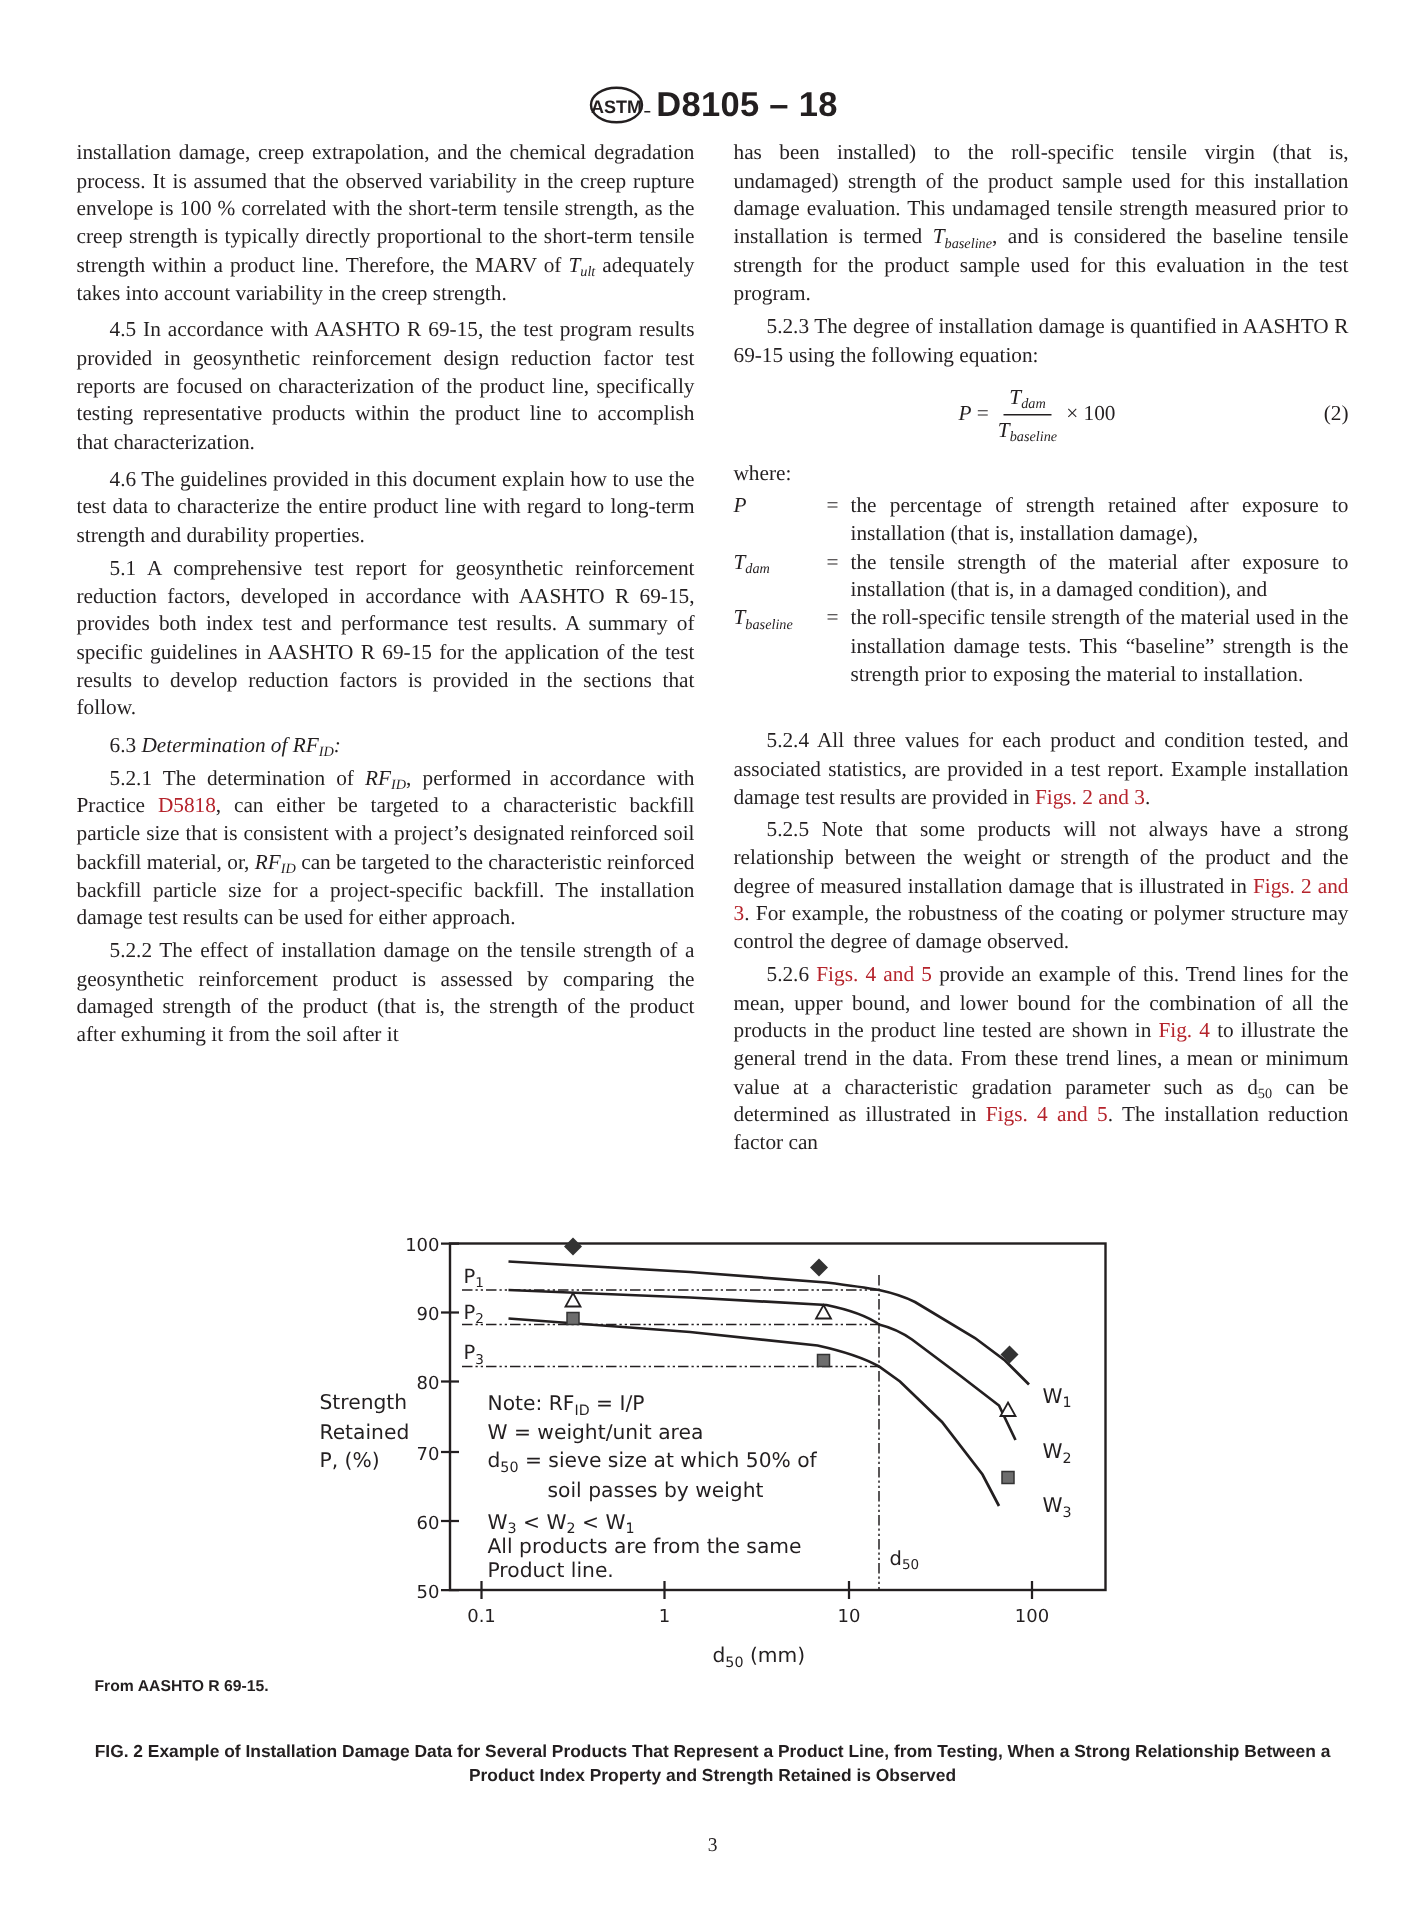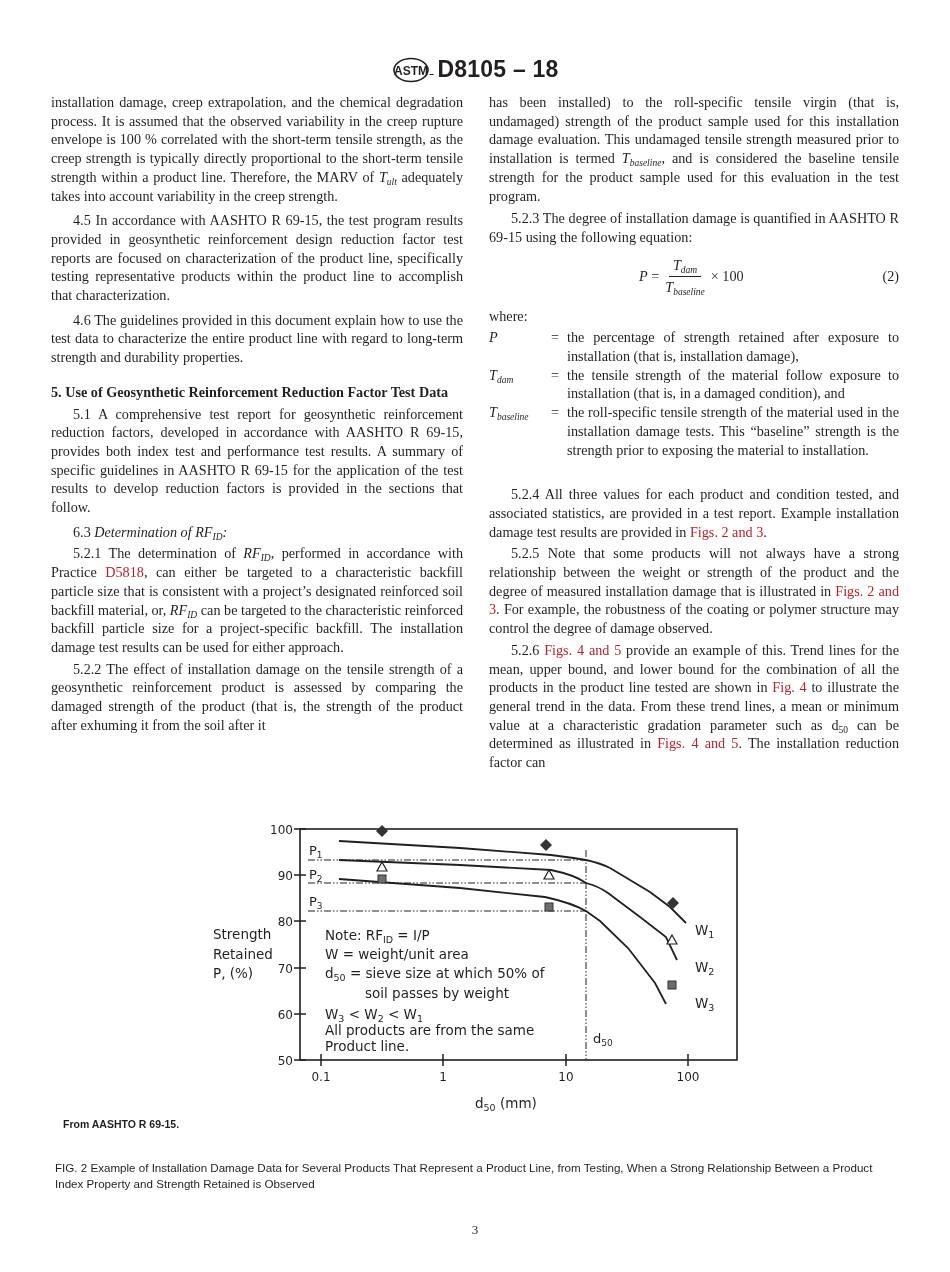--- a/index.html
+++ b/index.html
@@ -22,40 +22,39 @@
   .eq .body { position: absolute; left: 150px; display: flex; align-items: center; }
   .frac { display: inline-flex; flex-direction: column; align-items: center; margin: 0 6px; }
   .frac .num { border-bottom: 1px solid #231f20; padding: 0 4px 1px 4px; }
   .frac .den { padding-top: 1px; }
   .eq .num-label { position: absolute; right: 0; }
   .where-table { display: grid; grid-template-columns: 62px 16px 1fr; row-gap: 0; margin-top: 2px; }
   .where-table .sym { font-style: italic; }
   .chart { position: absolute; left: 200px; top: 815px; width: 560px; height: 300px; }
   .chart svg { width: 560px; height: 300px; }
   .source { position: absolute; left: 63px; top: 1118px; font-family: "Liberation Sans", "DejaVu Sans", sans-serif; font-size: 10.5px; font-weight: bold; }
-  .caption { position: absolute; left: 55px; top: 1160px; width: 840px; 
-             font-family: "Liberation Sans", "DejaVu Sans", sans-serif; font-weight: normal; font-size: 11.6px; line-height: 16px; }
+  .caption { position: absolute; left: 55px; top: 1160px; width: 840px; text-align: center;
+             font-family: "Liberation Sans", "DejaVu Sans", sans-serif; font-weight: bold; font-size: 11.6px; line-height: 16px; }
   .pagenum { position: absolute; top: 1222px; left: 0; width: 950px; text-align: center; font-size: 13px; }
 </style>
 </head>
 <body>
 
 <div class="header">
   <svg class="logo" viewBox="0 0 38 26">
     <ellipse cx="19" cy="13" rx="17" ry="11.5" fill="none" stroke="#231f20" stroke-width="1.6"></ellipse>
     <text x="19" y="18" text-anchor="middle" font-family="Liberation Sans, sans-serif" font-weight="bold" font-size="12" fill="#231f20">ASTM</text>
   </svg>
   <span class="docid">D8105 – 18</span>
 </div>
 
 <div class="col left">
   <p><span>installation damage, creep extrapolation, and the chemical degradation process. It is assumed that the observed variability in the creep rupture envelope is 100 % correlated with the short-term tensile strength, as the creep strength is typically directly proportional to the short-term tensile strength within a product line. Therefore, the MARV of </span><i>T</i><sub><i>ult</i></sub><span> adequately takes into account variability in the creep strength.</span></p>
   <p class="indent" style="margin-top:6px">4.5 In accordance with AASHTO R 69-15, the test program results provided in geosynthetic reinforcement design reduction factor test reports are focused on characterization of the product line, specifically testing representative products within the product line to accomplish that characterization.</p>
   <p class="indent" style="margin-top:6px">4.6 The guidelines provided in this document explain how to use the test data to characterize the entire product line with regard to long-term strength and durability properties.</p>
-  <p class="sec-head" style="margin-top:16px">5. Use of Geosynthetic Reinforcement Reduction Factor Test Data</p>
   <p class="indent">5.1 A comprehensive test report for geosynthetic reinforcement reduction factors, developed in accordance with AASHTO R 69-15, provides both index test and performance test results. A summary of specific guidelines in AASHTO R 69-15 for the application of the test results to develop reduction factors is provided in the sections that follow.</p>
   <p class="indent" style="margin-top:6px"><span>6.3 </span><i><span>Determination of RF</span><sub>ID</sub><span>:</span></i></p>
   <p class="indent"><span>5.2.1 The determination of </span><i>RF</i><sub><i>ID</i></sub><span>, performed in accordance with Practice </span><span class="red">D5818</span><span>, can either be targeted to a characteristic backfill particle size that is consistent with a project’s designated reinforced soil backfill material, or, </span><i>RF</i><sub><i>ID</i></sub><span> can be targeted to the characteristic reinforced backfill particle size for a project-specific backfill. The installation damage test results can be used for either approach.</span></p>
   <p class="indent">5.2.2 The effect of installation damage on the tensile strength of a geosynthetic reinforcement product is assessed by comparing the damaged strength of the product (that is, the strength of the product after exhuming it from the soil after it</p>
 </div>
 
 <div class="col right">
   <p><span>has been installed) to the roll-specific tensile virgin (that is, undamaged) strength of the product sample used for this installation damage evaluation. This undamaged tensile strength measured prior to installation is termed </span><i>T</i><sub><i>baseline</i></sub><span>, and is considered the baseline tensile strength for the product sample used for this evaluation in the test program.</span></p>
   <p class="indent" style="margin-top:4px">5.2.3 The degree of installation damage is quantified in AASHTO R 69-15 using the following equation:</p>
 
@@ -71,21 +70,21 @@
     <span class="num-label">(2)</span>
   </div>
 
   <p>where:</p>
   <div class="where-table">
     <span class="sym"><span>P</span></span>
     <span>=</span>
     <span>the percentage of strength retained after exposure to installation (that is, installation damage),</span>
     <span class="sym"><span>T</span><sub>dam</sub></span>
     <span>=</span>
-    <span>the tensile strength of the material follow exposure to installation (that is, in a damaged condition), and</span>
+    <span>the tensile strength of the material after exposure to installation (that is, in a damaged condition), and</span>
     <span class="sym"><span>T</span><sub>baseline</sub></span>
     <span>=</span>
     <span>the roll-specific tensile strength of the material used in the installation damage tests. This “baseline” strength is the strength prior to exposing the material to installation.</span>
   </div>
 
   <p class="indent" style="margin-top:26px"><span>5.2.4 All three values for each product and condition tested, and associated statistics, are provided in a test report. Example installation damage test results are provided in </span><span class="red">Figs. 2 and 3</span><span>.</span></p>
   <p class="indent"><span>5.2.5 Note that some products will not always have a strong relationship between the weight or strength of the product and the degree of measured installation damage that is illustrated in </span><span class="red">Figs. 2 and 3</span><span>. For example, the robustness of the coating or polymer structure may control the degree of damage observed.</span></p>
   <p class="indent"><span>5.2.6 </span><span class="red">Figs. 4 and 5</span><span> provide an example of this. Trend lines for the mean, upper bound, and lower bound for the combination of all the products in the product line tested are shown in </span><span class="red">Fig. 4</span><span> to illustrate the general trend in the data. From these trend lines, a mean or minimum value at a characteristic gradation parameter such as d</span><sub>50</sub><span> can be determined as illustrated in </span><span class="red">Figs. 4 and 5</span><span>. The installation reduction factor can</span></p>
 </div>
 

